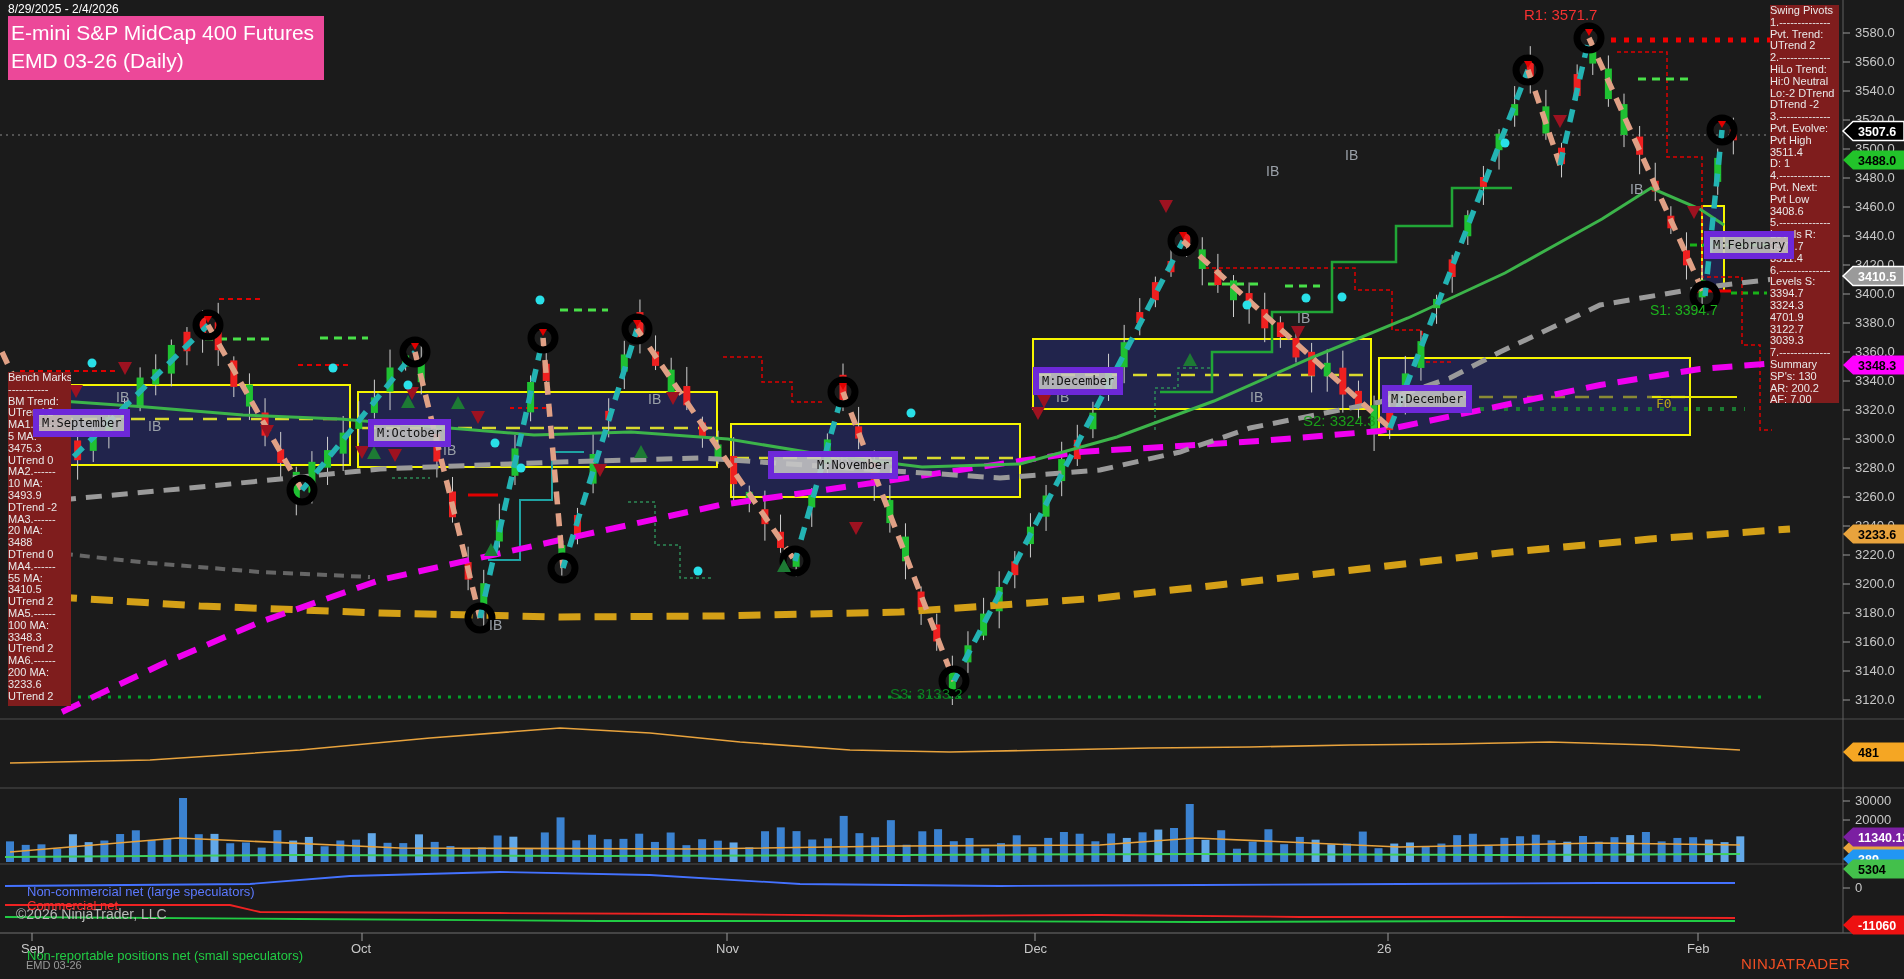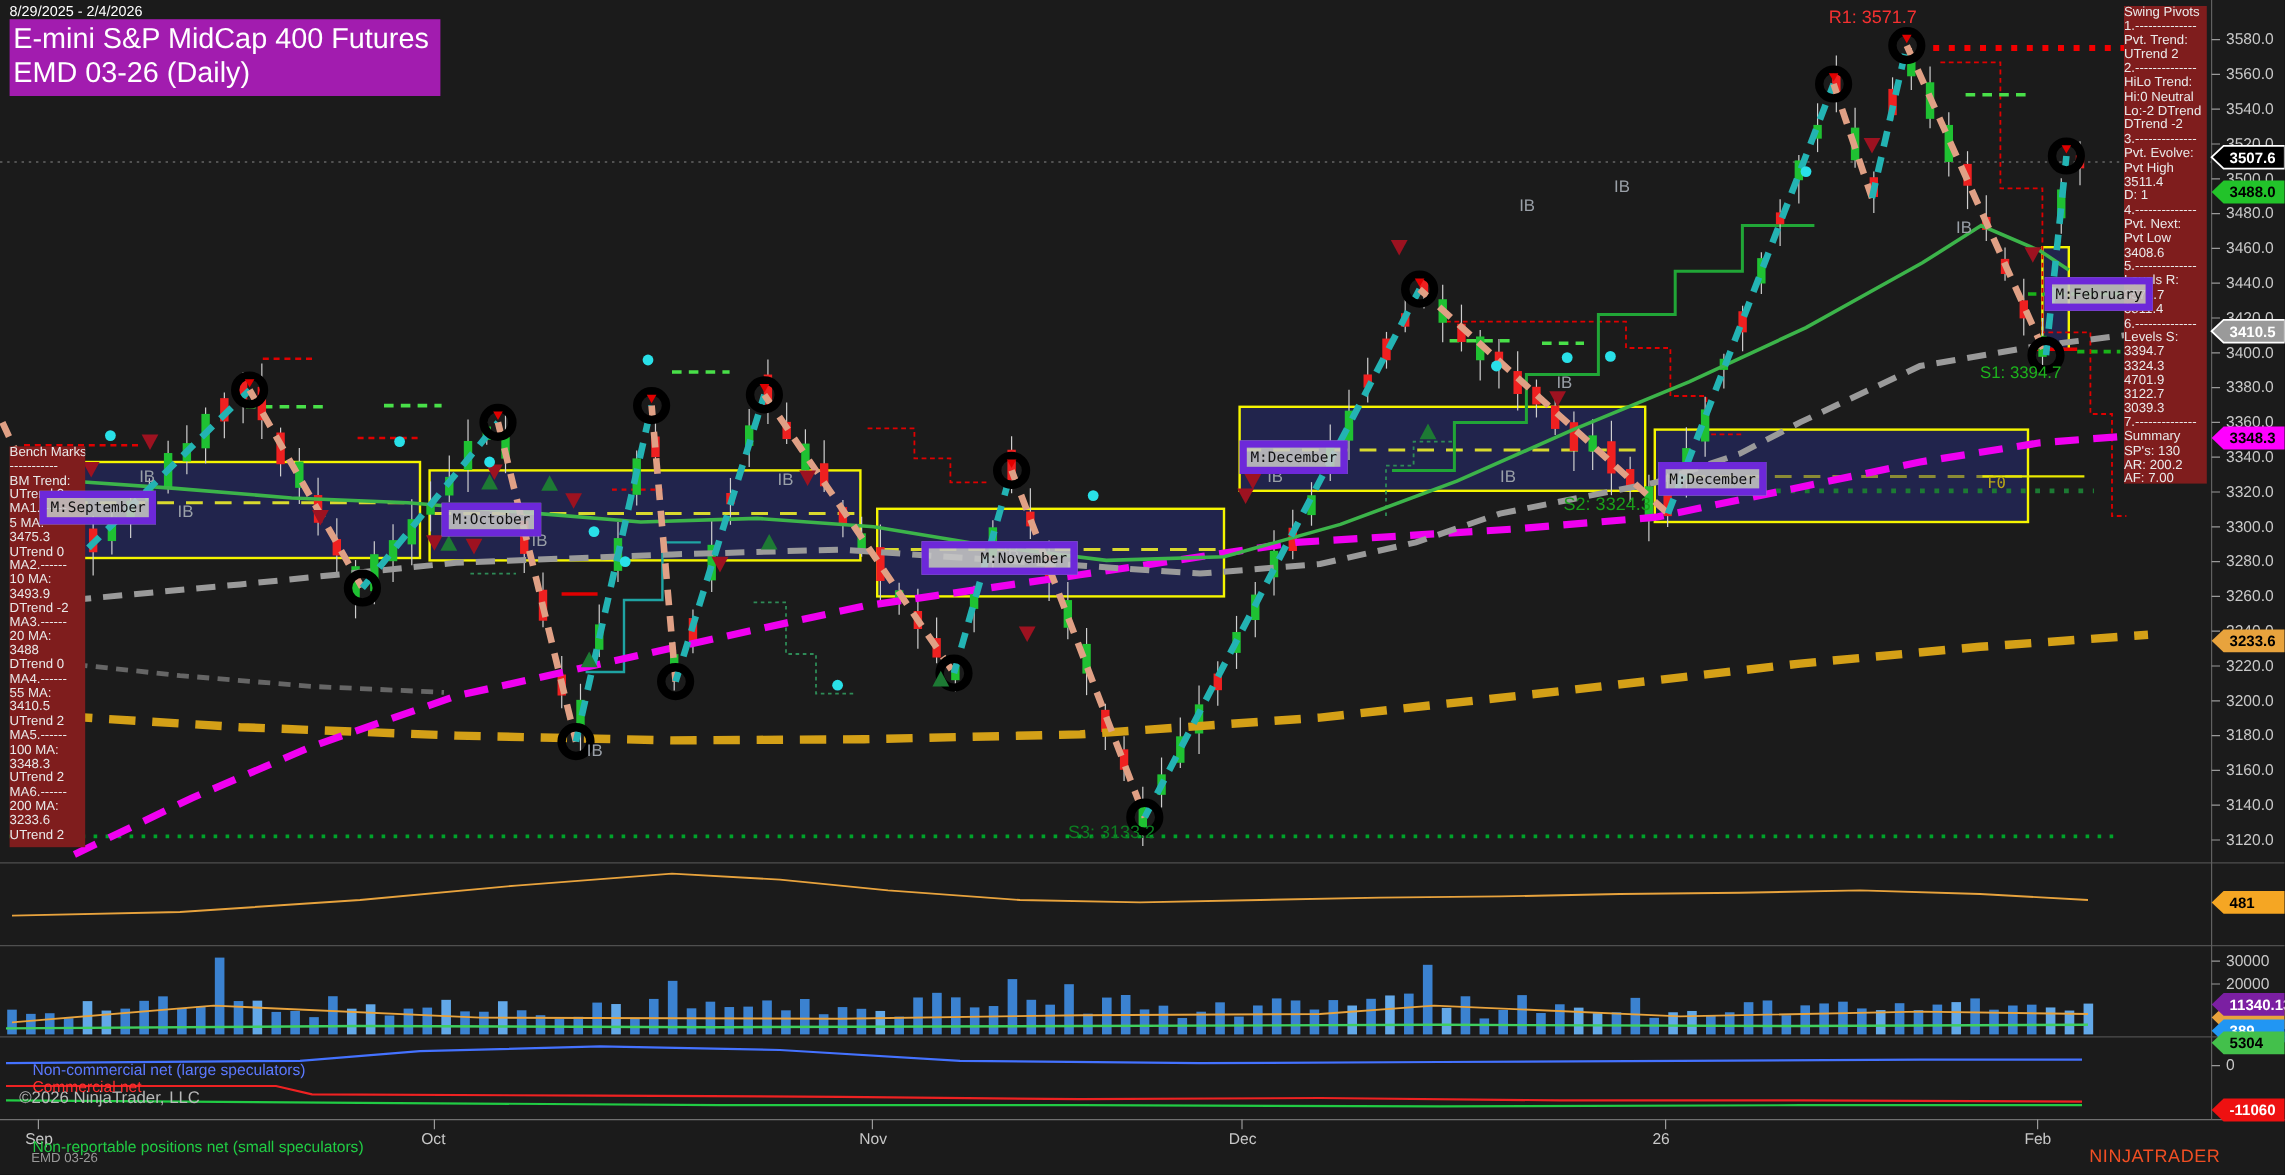--- a/index.html
+++ b/index.html
@@ -1,21 +1,21 @@
 <!DOCTYPE html>
 <html><head>
 <meta charset="utf-8">
 <style>
   html,body{margin:0;padding:0;background:#111;}
   #root{position:relative;width:1904px;height:979px;background:#1b1b1b;overflow:hidden;
         font-family:"Liberation Sans","DejaVu Sans",sans-serif;}
   #chart-svg{position:absolute;left:0;top:0;z-index:10;}
   .ovl{position:absolute;z-index:30;}
   #date-range{left:8px;top:2px;color:#fff;font-size:12px;}
-  #title-box{left:8px;top:16px;background:#a21caf;color:#fff;font-size:24px;line-height:28px;padding:3px 10px 5px 3px;}
+  #title-box{left:8px;top:16px;background:#ec4899;color:#fff;font-size:21px;line-height:28px;padding:3px 10px 5px 3px;}
   .panel{position:absolute;background:#7f1d1d;color:#e9e9e9;font-size:11px;line-height:11.8px;z-index:20;overflow:hidden;white-space:nowrap;}
   #swing-panel{left:1770px;top:5px;width:69px;height:398px;}
   #bench-panel{left:8px;top:372px;width:63px;height:334px;}
   .chip{position:absolute;z-index:32;background:rgba(198,198,198,0.88);border:6px solid #6d28d9;
         color:#101010;font-family:"DejaVu Sans Mono","Liberation Mono",monospace;font-size:12px;
         line-height:14px;padding:1px 3px;white-space:nowrap;}
   .lvl{position:absolute;z-index:15;font-size:15px;}
   #r1-label{left:1524px;top:6px;color:#f53131;}
   #s1-label{left:1650px;top:302px;color:#1db31d;font-size:14px;}
   #s2-label{left:1303px;top:412px;color:#1a9e1a;}

